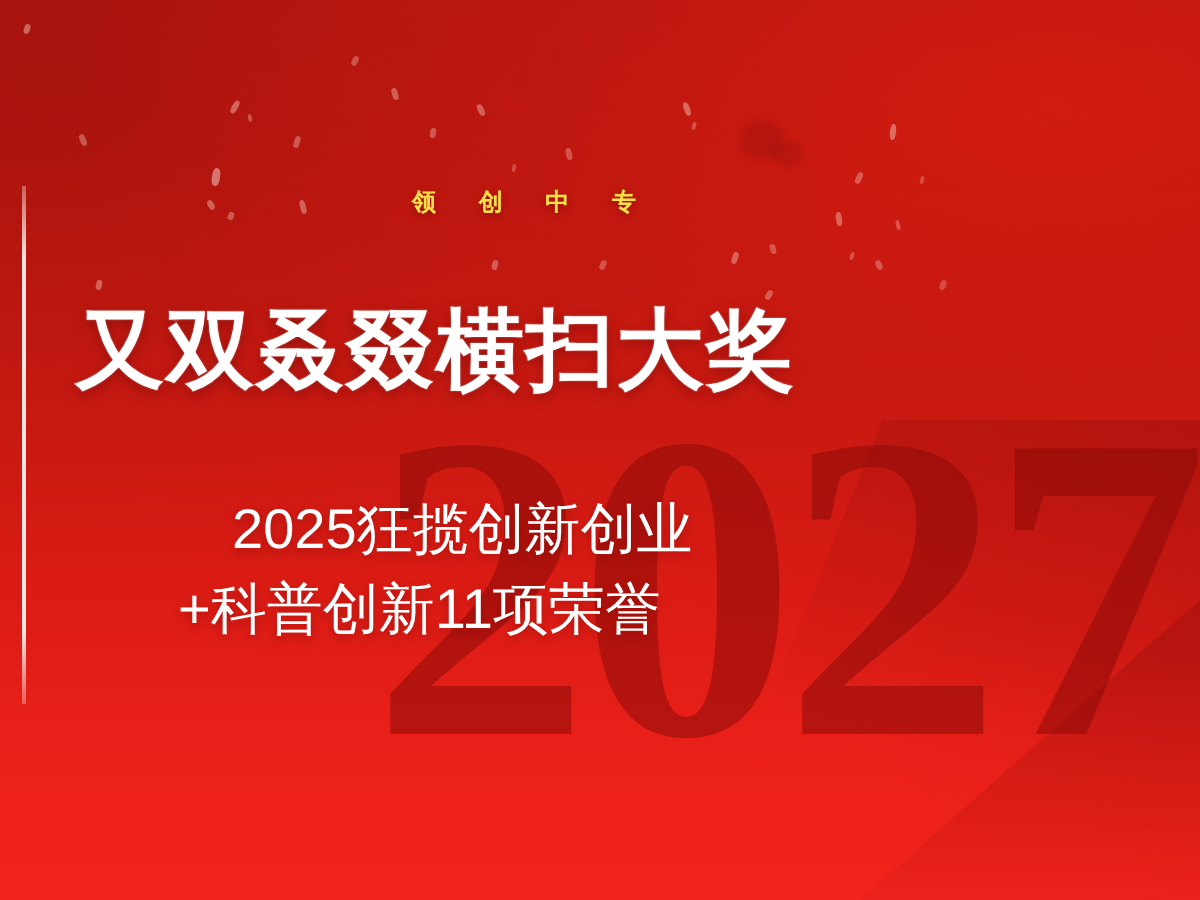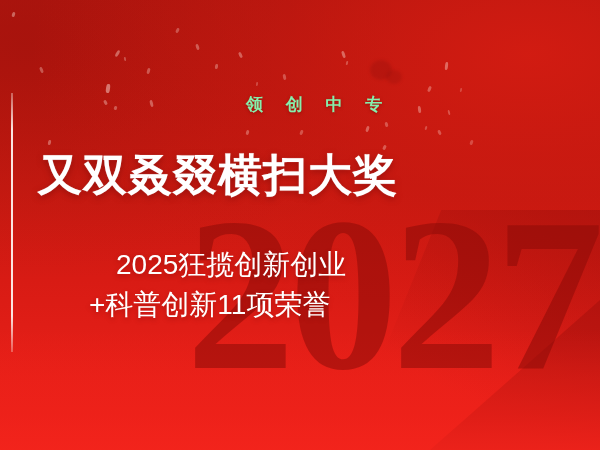--- a/index.html
+++ b/index.html
@@ -118,27 +118,26 @@
     filter: blur(1.5px);
   }
 
   
   .content { position: absolute; inset: 0; }
 
   .eyebrow {
     position: absolute;
     left: 206px;
     top: 93px;
-    font-size: 17px;
-    font-weight: 700;
-    color: #86efac;
+    font-size: 12px;
+    font-weight: 700;
+    color: #fde047;
     letter-spacing: 9px;
     text-shadow: 0 1px 3px rgba(110,8,5,0.55);
     white-space: nowrap;
-    margin-left: 40px;
   }
 
   .headline {
     position: absolute;
     left: 38px;
     top: 146px;
     font-size: 44px;
     font-weight: 700;
     color: #ffffff;
     letter-spacing: 1px;

